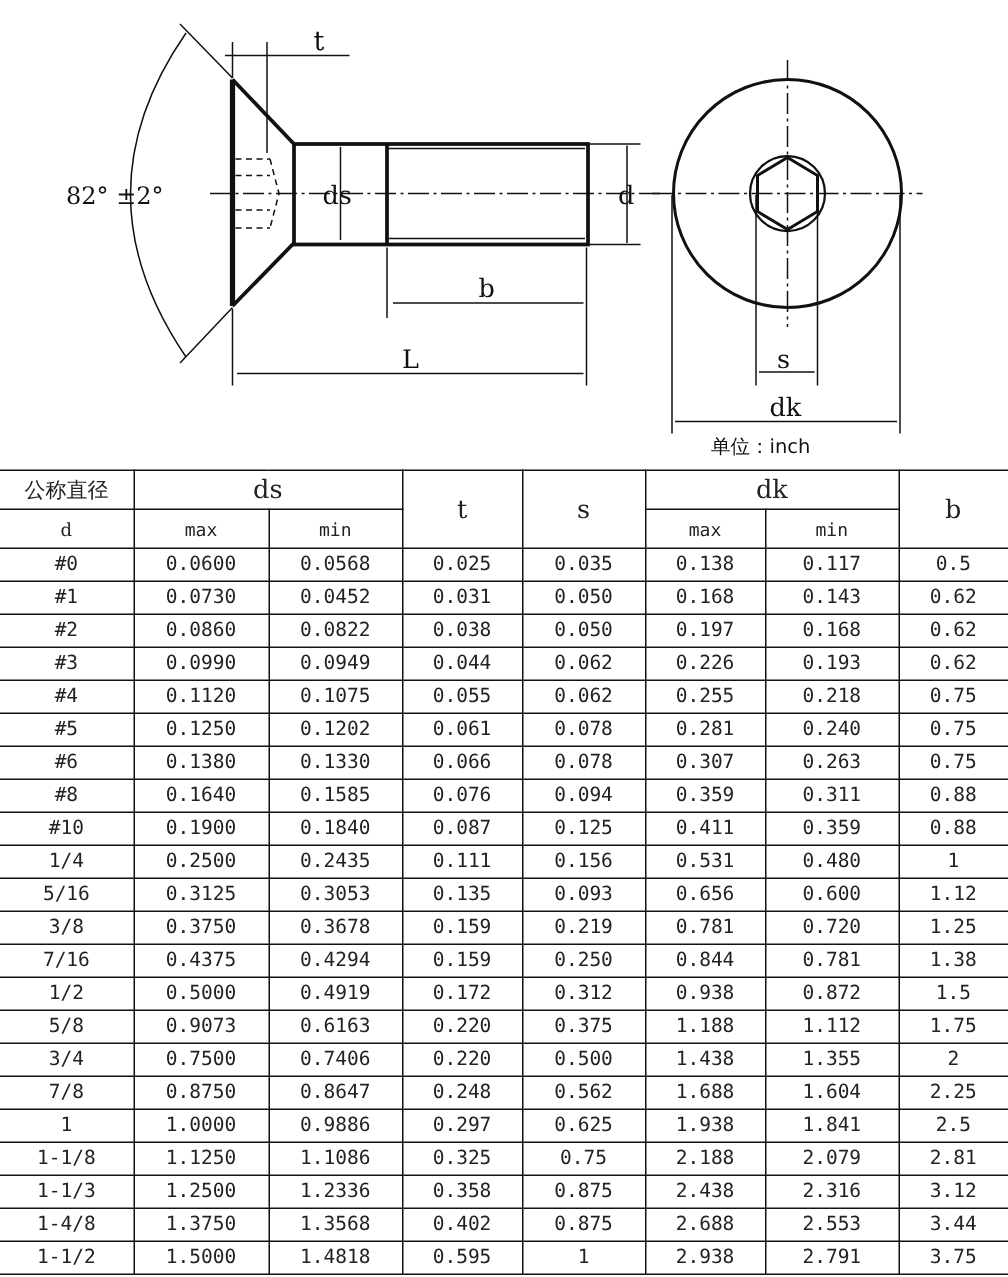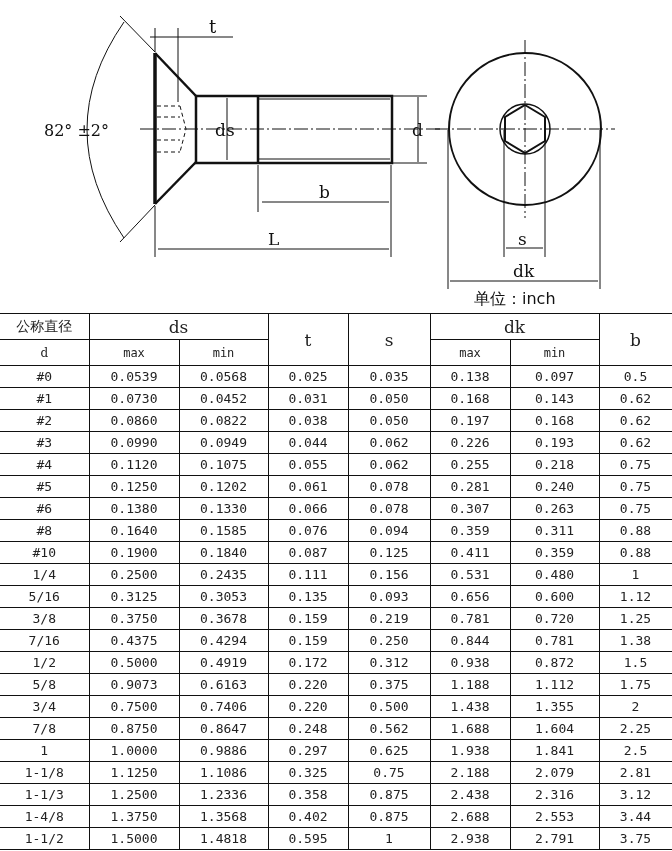--- a/index.html
+++ b/index.html
@@ -1,21 +1,21 @@
 <!DOCTYPE html>
 <html><head>
 <meta charset="utf-8">
 <style>
   html, body { margin:0; padding:0; background:#fff; }
   body { width:672px; height:851px; position:relative; overflow:hidden;
          font-family:"DejaVu Sans Mono","Liberation Mono",monospace; color:#111; }
   #drawing { position:absolute; left:0; top:0; width:672px; height:312px; }
   #drawing svg { display:block; }
   .dlabel { font-family:"DejaVu Serif","Liberation Serif",serif; fill:#111; }
-  .unit { position:absolute; left:474px; top:289px; font-size:16px;
+  .unit { position:absolute; left:474px; top:289px; font-size:13px;
           font-family:"DejaVu Sans","Liberation Sans",sans-serif; color:#111; }
   table { position:absolute; left:0; top:313px; border-collapse:collapse;
           table-layout:fixed; width:672px; }
   td, th { border:1px solid #111; text-align:center; padding:0; font-weight:normal;
            font-size:13px; color:#222; white-space:nowrap; overflow:hidden; }
   th.big { font-family:"DejaVu Serif","Liberation Serif",serif; font-size:17px; }
   th.cn { font-family:"DejaVu Sans","Liberation Sans",sans-serif; font-size:14px; }
   th.sub { font-size:12px; height:25px; }
   th.top { height:25px; }
   tbody td { height:21px; }
@@ -121,26 +121,26 @@
       <th class="big sub" style="border-top:none">d</th>
       <th class="sub">max</th>
       <th class="sub">min</th>
       <th class="sub">max</th>
       <th class="sub">min</th>
     </tr>
   </thead>
   <tbody id="tbody">
       <tr>
         <td>#0</td>
-        <td>0.0539</td>
+        <td>0.0600</td>
         <td>0.0568</td>
         <td>0.025</td>
         <td>0.035</td>
         <td>0.138</td>
-        <td>0.097</td>
+        <td>0.117</td>
         <td>0.5</td>
       </tr>
       <tr>
         <td>#1</td>
         <td>0.0730</td>
         <td>0.0452</td>
         <td>0.031</td>
         <td>0.050</td>
         <td>0.168</td>
         <td>0.143</td>

